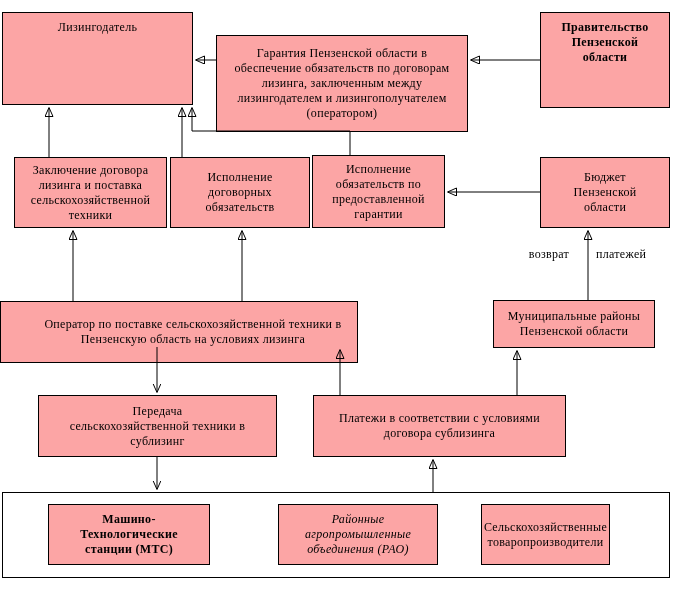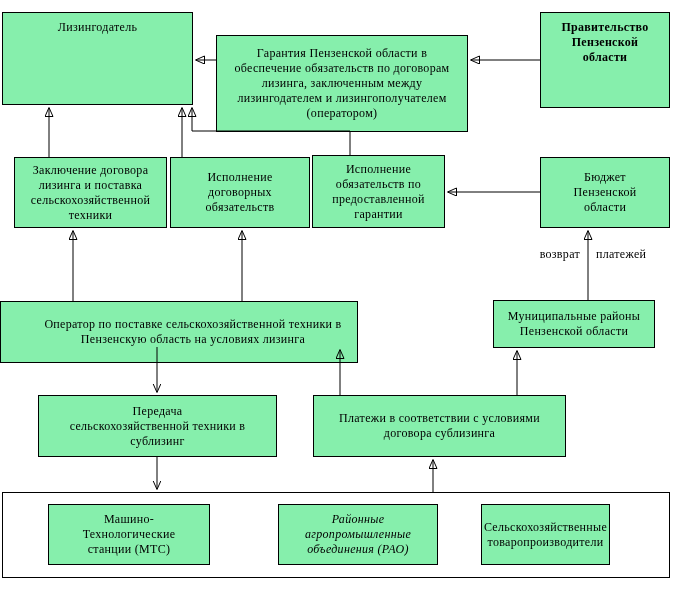--- a/index.html
+++ b/index.html
@@ -13,21 +13,21 @@
     height: 589px;
     background: #ffffff;
     font-family: "Liberation Serif", "DejaVu Serif", serif;
     color: #000000;
     overflow: hidden;
   }
   .node {
     position: absolute;
     box-sizing: border-box;
     border: 1px solid #000000;
-    background: #86efac;
+    background: #fca5a5;
     display: flex;
     align-items: center;
     justify-content: center;
     text-align: center;
     font-size: 12px;
     line-height: 15px;
     letter-spacing: 0.3px;
     white-space: pre-line;
   }
   .node.align-top { align-items: flex-start; padding-top: 7px; }
@@ -39,37 +39,37 @@
     pointer-events: none;
   }
   .wires path { stroke: #000000; stroke-width: 1; fill: none; }
   .edge-label {
     position: absolute;
     font-size: 12px;
     line-height: 14px;
     letter-spacing: 0.3px;
     white-space: nowrap;
   }
-  .edge-label.w1 { left: 518px; top: 247px; width: 62px; text-align: right; }
+  .edge-label.w1 { left: 518px; top: 247px; width: 62px; text-align: center; }
   .edge-label.w2 { left: 596px; top: 247px; }
 
   
   #n-lessor        { left: 2px;   top: 12px;  width: 191px; height: 93px; }
   #n-guarantee     { left: 216px; top: 10px;  width: 252px; height: 97px; margin-top: 25px; }
   #n-government    { left: 540px; top: 12px;  width: 130px; height: 96px; font-weight: bold; }
   #n-conclusion    { left: 2px;   top: 157px; width: 153px; height: 71px; margin-left: 12px; }
   #n-contract      { left: 170px; top: 157px; width: 140px; height: 71px; }
   #n-guarfill      { left: 312px; top: 155px; width: 133px; height: 73px; }
   #n-budget        { left: 540px; top: 157px; width: 130px; height: 71px; }
   #n-operator      { left: 0;   top: 301px; width: 358px; height: 62px; padding-left: 28px; }
   #n-municipal     { left: 493px; top: 300px; width: 162px; height: 48px; }
   #n-transfer      { left: 38px;  top: 395px; width: 239px; height: 62px; }
   #n-payments      { left: 313px; top: 395px; width: 253px; height: 62px; }
   #n-group         { left: 2px;   top: 492px; width: 668px; height: 86px; }
-  #n-mts           { left: 48px;  top: 504px; width: 162px; height: 61px; }
+  #n-mts           { left: 48px;  top: 504px; width: 162px; height: 61px; font-weight: bold; }
   #n-rao           { left: 278px; top: 504px; width: 160px; height: 61px; font-style: italic; }
   #n-producers     { left: 481px; top: 504px; width: 129px; height: 61px; }
 </style>
 </head>
 <body>
 
 <div class="canvas">
 
   <div class="node align-top" id="n-lessor">
     <span>Лизингодатель</span>

